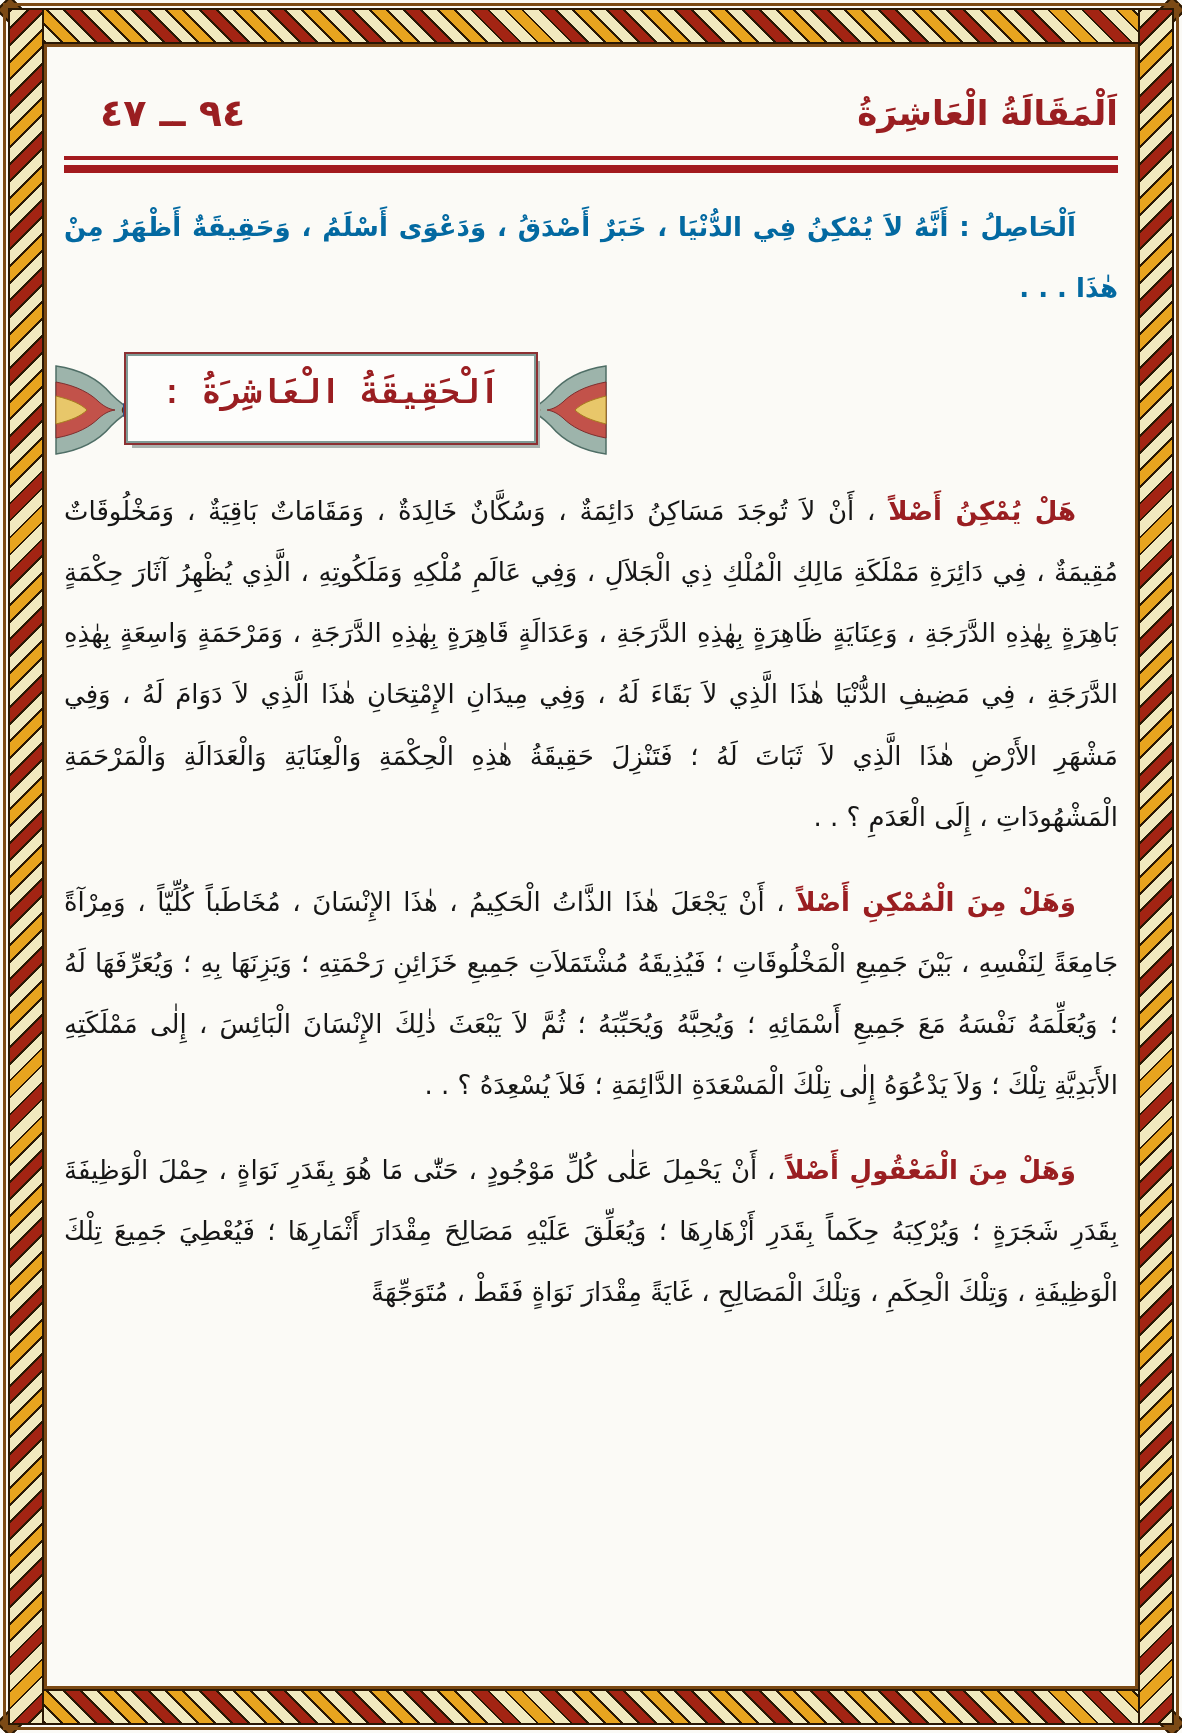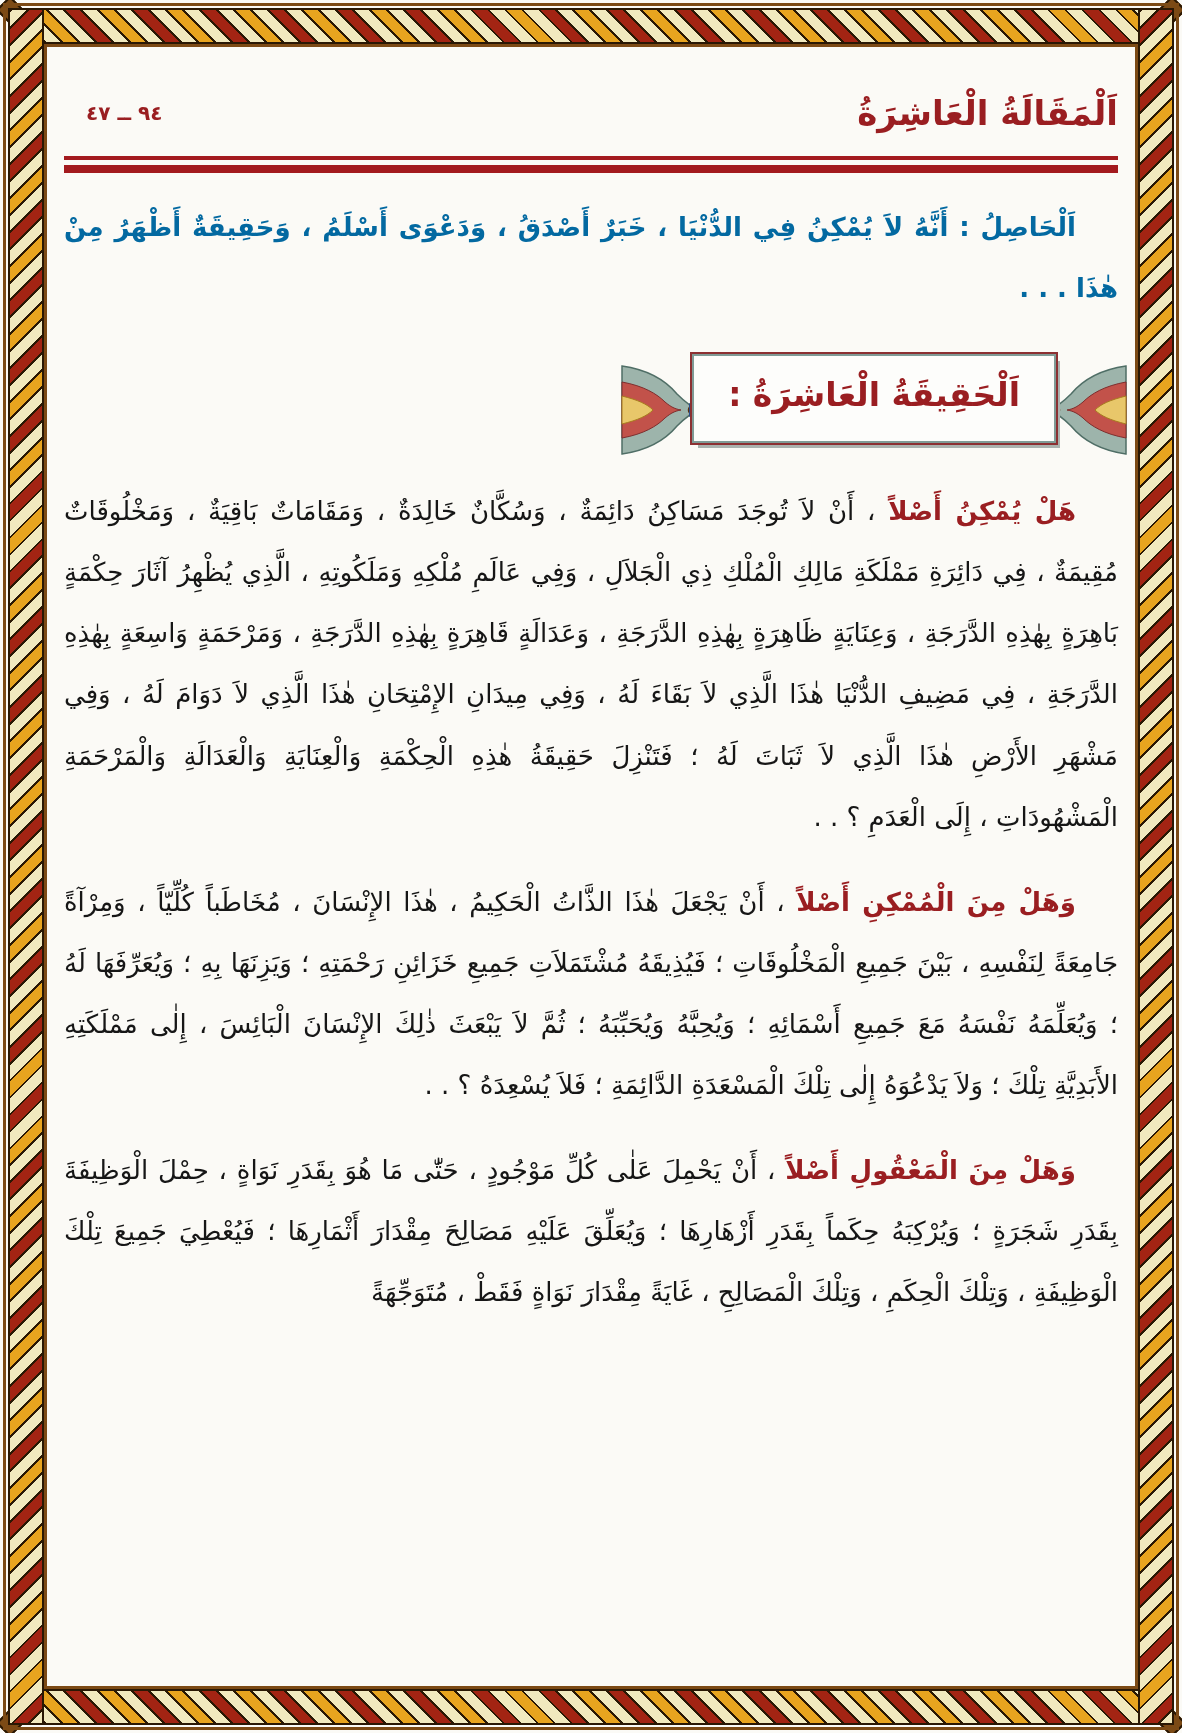--- a/index.html
+++ b/index.html
@@ -34,38 +34,38 @@
   .content{
     position:absolute;inset:52px 64px;direction:rtl;
     padding-top:22px;
   }
   .header{position:relative;height:78px;}
   .title{
     margin:0;text-align:right;font-size:34px;font-weight:bold;
     color:#9a1e21;line-height:78px;
   }
   .pagenum{
-    position:absolute;left:22px;top:0;font-size:20px;font-weight:bold;
+    position:absolute;left:36px;top:0;font-size:38px;font-weight:bold;
     color:#9a1e21;line-height:78px;
   }
   .rules{margin-top:4px;}
   .rule-thin{height:4px;background:#a31a1e;}
   .rule-thick{height:8px;background:#a31a1e;margin-top:5px;}
 
   .para{
     margin:24px 0 0 0;font-size:26px;line-height:2.35;
     color:#161616;text-align:justify;text-indent:42px;
   }
   .para.red{color:#0369a1;font-weight:bold;}
   .para .lead{color:#9a1e21;font-weight:bold;}
 
   
   .heading-row{
-    display:flex;justify-content:flex-start;align-items:center;
-    margin:20px 0 10px 0;height:118px;
+    display:flex;justify-content:flex-end;align-items:center;
+    margin:20px 0 10px 0;height:118px;font-family:Liberation Mono, monospace;
   }
   .orn{flex:0 0 auto;margin:24px -10px 0 -10px;}
   .orn.right{transform:scaleX(-1);}
   .hbox{
     position:relative;z-index:2;background:#fdfdfb;
     border:2px solid #7f9b96;
     box-shadow:0 0 0 2px #8c3032,5px 6px 0 -1px #aab2ae;
     padding:8px 34px 14px 34px;
   }
   .hbox span{

